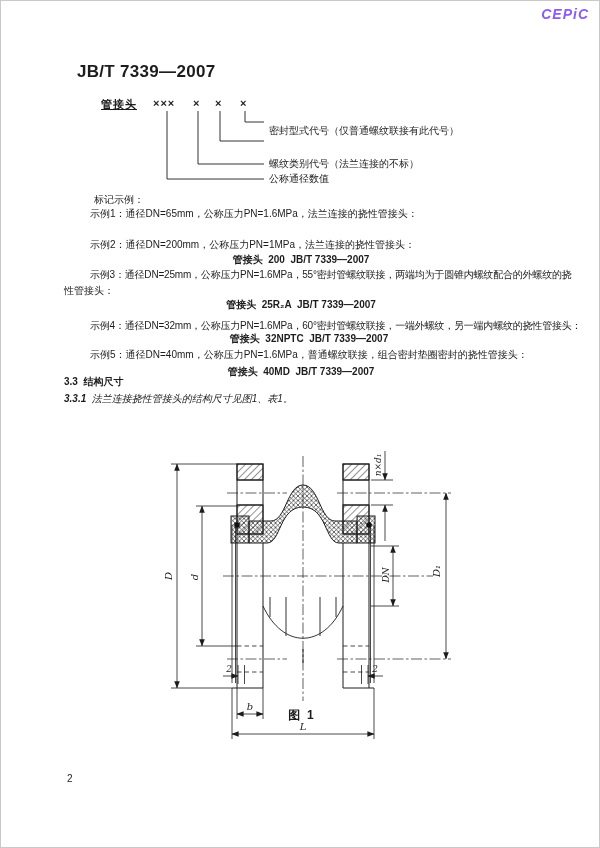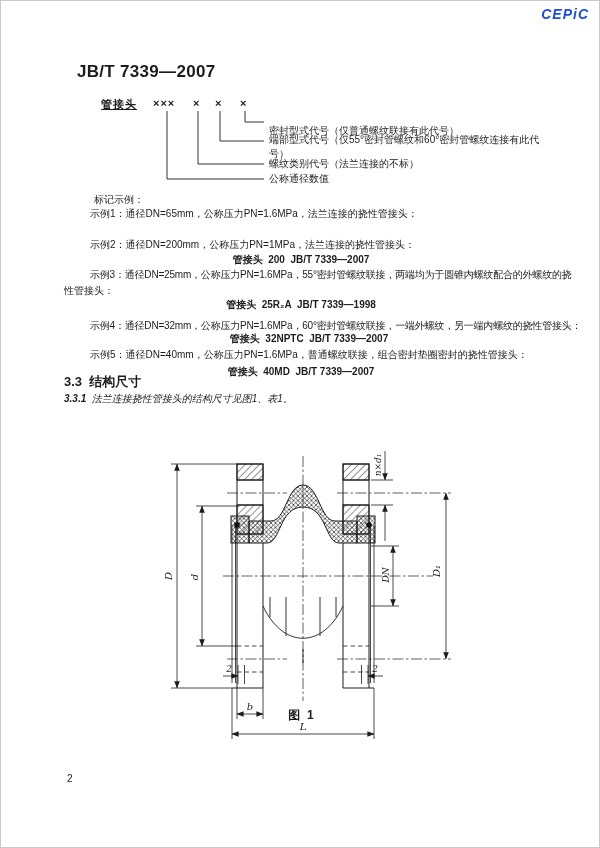--- a/index.html
+++ b/index.html
@@ -7,21 +7,21 @@
     position:relative;width:600px;height:848px;background:#ffffff;
     border:1px solid #c9c9c9;box-sizing:border-box;overflow:hidden;
     font-family:"Liberation Sans","DejaVu Sans",sans-serif;color:#1c1c1c;
   }
   .t{position:absolute;white-space:pre;font-size:10px;line-height:13px;color:#1c1c1c;}
   .b{font-weight:bold;}
   .center{left:0;width:600px;text-align:center;}
   .wrap{white-space:normal;}
   .wm{
     position:absolute;top:5px;right:10px;font-size:14px;font-weight:bold;
-    font-style:italic;letter-spacing:1px;color:#1d4ed8;
+    font-style:italic;letter-spacing:1px;color:#8b5cf6;
   }
   .hdr{position:absolute;left:76px;top:61px;font-size:17px;font-weight:bold;letter-spacing:.3px;}
   .mk{position:absolute;font-size:11px;font-weight:bold;letter-spacing:1px;}
   .callout{position:absolute;left:268px;font-size:10px;line-height:14px;}
   svg.lineart{position:absolute;left:0;top:0;pointer-events:none;}
   .pgnum{position:absolute;left:66px;top:772px;font-size:10px;}
   .cap{position:absolute;top:708px;font-weight:bold;font-size:12px;}
   svg text{fill:#1c1c1c;}
   .dimtxt{font-family:"DejaVu Serif","Liberation Serif",serif;font-style:italic;font-size:10px;}
   .dimtxt-sm{font-family:"DejaVu Serif","Liberation Serif",serif;font-style:italic;font-size:9px;}
@@ -35,42 +35,41 @@
 
   <div class="hdr">JB/T 7339—2007</div>
 
   <div class="mk" style="left:100px;top:96px;text-decoration:underline;">管接头</div>
   <div class="mk" style="left:152px;top:96px;">×××</div>
   <div class="mk" style="left:192px;top:96px;">×</div>
   <div class="mk" style="left:214px;top:96px;">×</div>
   <div class="mk" style="left:239px;top:96px;">×</div>
 
   <div class="callout" style="top:114px;white-space:nowrap;margin-top:9px;">密封型式代号（仅普通螺纹联接有此代号）</div>
-  <div class="callout wrap" style="top:132px;width:282px;">端部型式代号（仅55°密封管螺纹和60°密封管螺纹连接有此代号）</div>
   <div class="callout" style="top:156px;white-space:nowrap;">螺纹类别代号（法兰连接的不标）</div>
   <div class="callout" style="top:171px;white-space:nowrap;">公称通径数值</div>
 
   <div class="t" style="left:93px;top:192px;">标记示例：</div>
 
   <div class="t" style="left:89px;top:206px;">示例1：通径DN=65mm，公称压力PN=1.6MPa，法兰连接的挠性管接头：</div>
 
   <div class="t" style="left:89px;top:237px;">示例2：通径DN=200mm，公称压力PN=1MPa，法兰连接的挠性管接头：</div>
   <div class="t b center" style="top:252px;">管接头  200  JB/T 7339—2007</div>
 
   <div class="t" style="left:89px;top:267px;letter-spacing:-0.2px;">示例3：通径DN=25mm，公称压力PN=1.6MPa，55°密封管螺纹联接，两端均为于圆锥内螺纹配合的外螺纹的挠</div>
   <div class="t" style="left:63px;top:283px;">性管接头：</div>
-  <div class="t b center" style="top:297px;">管接头  25R₂A  JB/T 7339—1998</div>
+  <div class="t b center" style="top:297px;">管接头  25R₂A  JB/T 7339—2007</div>
 
   <div class="t" style="left:89px;top:318px;letter-spacing:-0.2px;">示例4：通径DN=32mm，公称压力PN=1.6MPa，60°密封管螺纹联接，一端外螺纹，另一端内螺纹的挠性管接头：</div>
   <div class="t b center" style="top:331px;margin-left:8px;">管接头  32NPTC  JB/T 7339—2007</div>
 
   <div class="t" style="left:89px;top:347px;">示例5：通径DN=40mm，公称压力PN=1.6MPa，普通螺纹联接，组合密封垫圈密封的挠性管接头：</div>
   <div class="t b center" style="top:364px;">管接头  40MD  JB/T 7339—2007</div>
 
-  <div class="t b" style="left:63px;top:374px;font-size:13px;"><span>3.3</span>&nbsp;&nbsp;<span>结构尺寸</span></div>
+  <div class="t b" style="left:63px;top:374px;font-size:10px;"><span>3.3</span>&nbsp;&nbsp;<span>结构尺寸</span></div>
   <div class="t" style="left:63px;top:391px;font-style:italic;"><span class="b">3.3.1</span>&nbsp;&nbsp;<span>法兰连接挠性管接头的结构尺寸见图1、表1。</span></div>
 
   <svg class="lineart" width="600" height="848" viewBox="0 0 600 848">
     <defs>
       <marker id="arr" viewBox="0 0 10 8" markerWidth="9" markerHeight="7" refX="9.5" refY="4" orient="auto-start-reverse">
         <path d="M0,0 L10,4 L0,8 Z" fill="#1c1c1c"></path>
       </marker>
       <pattern id="hatch" patternUnits="userSpaceOnUse" width="5" height="5" patternTransform="rotate(45)">
         <line x1="0" y1="0" x2="0" y2="5" stroke="#2a2a2a" stroke-width="1"></line>
       </pattern>

